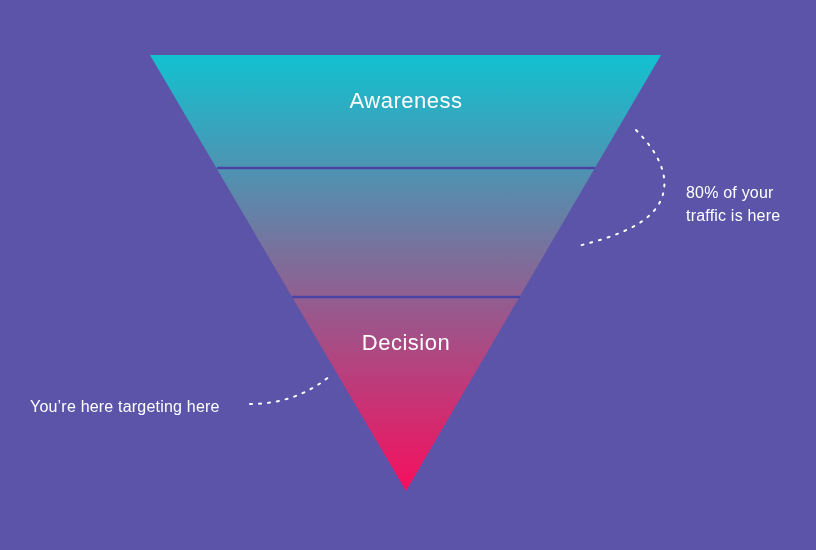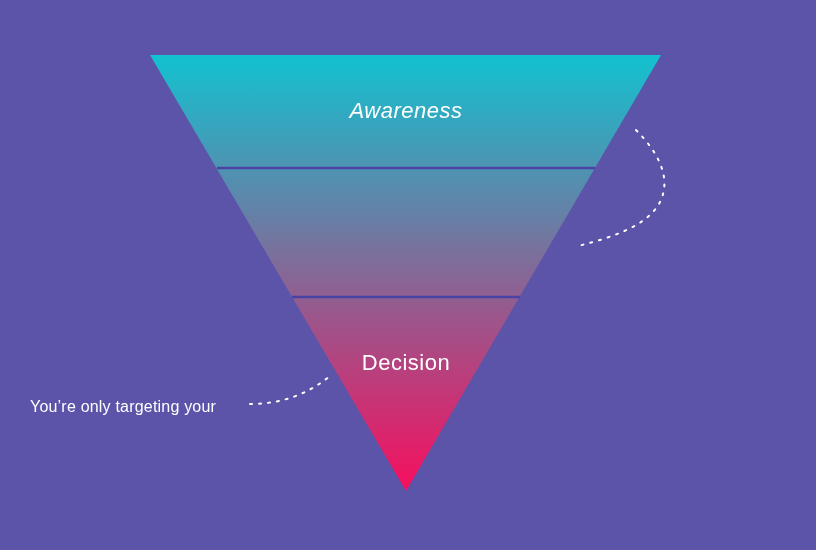--- a/index.html
+++ b/index.html
@@ -22,23 +22,23 @@
   .section-label {
     position: absolute;
     left: 255px;
     width: 302px;
     text-align: center;
     color: #ffffff;
     font-size: 22px;
     font-weight: 400;
     letter-spacing: 0.5px;
   }
-  .label-awareness   { top: 98px; font-style: italic; }
+  .label-awareness   { top: 88px; }
   .label-consideration { top: 217px; }
-  .label-decision    { top: 350px; }
+  .label-decision    { top: 330px; }
   .annotation {
     position: absolute;
     color: #ffffff;
     font-size: 16px;
     line-height: 1.45;
     letter-spacing: 0.2px;
   }
   .annotation-traffic {
     left: 686px;
     top: 181px;
@@ -74,16 +74,17 @@
     <path d="M 636 130 C 658 152, 672 178, 660 202 C 648 226, 610 238, 578 246" fill="none" stroke="#ffffff" stroke-width="2" stroke-dasharray="2 7" stroke-linecap="round"></path>
 
     <path d="M 250 404 C 282 404, 308 394, 330 376" fill="none" stroke="#ffffff" stroke-width="2" stroke-dasharray="2 7" stroke-linecap="round"></path>
   </svg>
 
   <div class="section-label label-awareness">Awareness</div>
 
 
   <div class="section-label label-decision">Decision</div>
 
+  <div class="annotation annotation-traffic">80% of your traffic is here</div>
 
-  <div class="annotation annotation-targeting">You’re only targeting your</div>
+  <div class="annotation annotation-targeting">You’re here targeting here</div>
 
 </div>
 
 </body></html>

